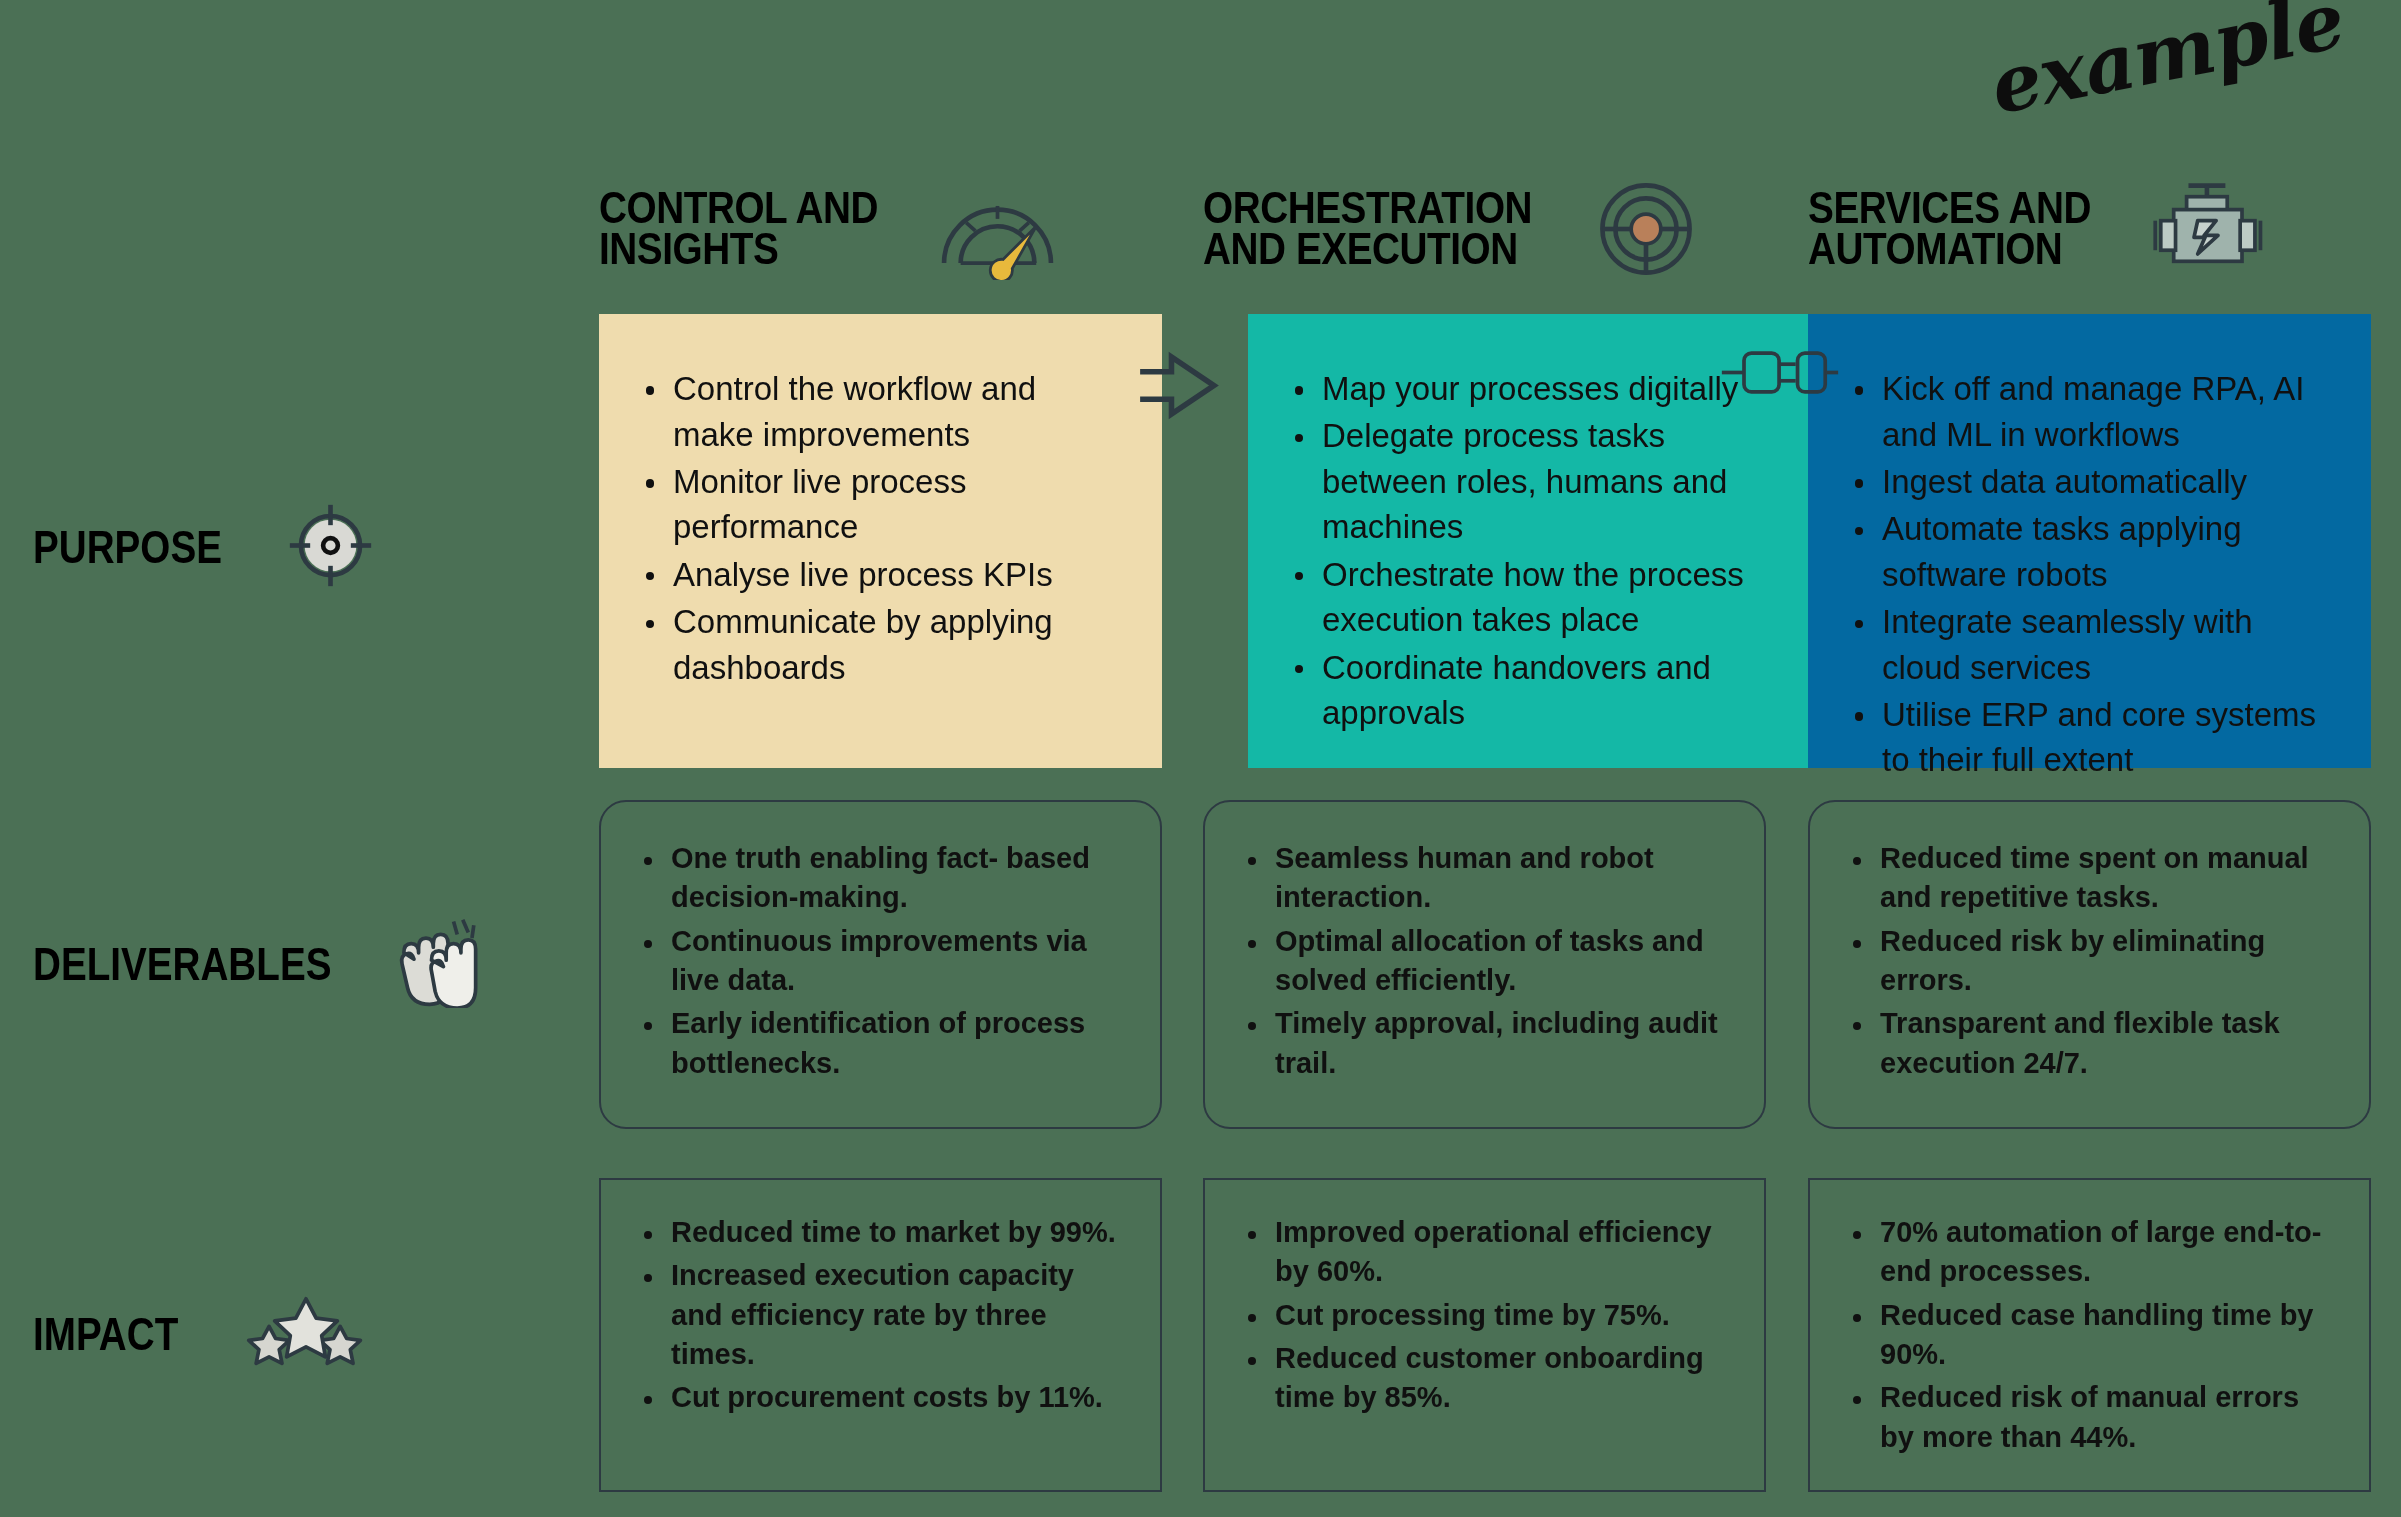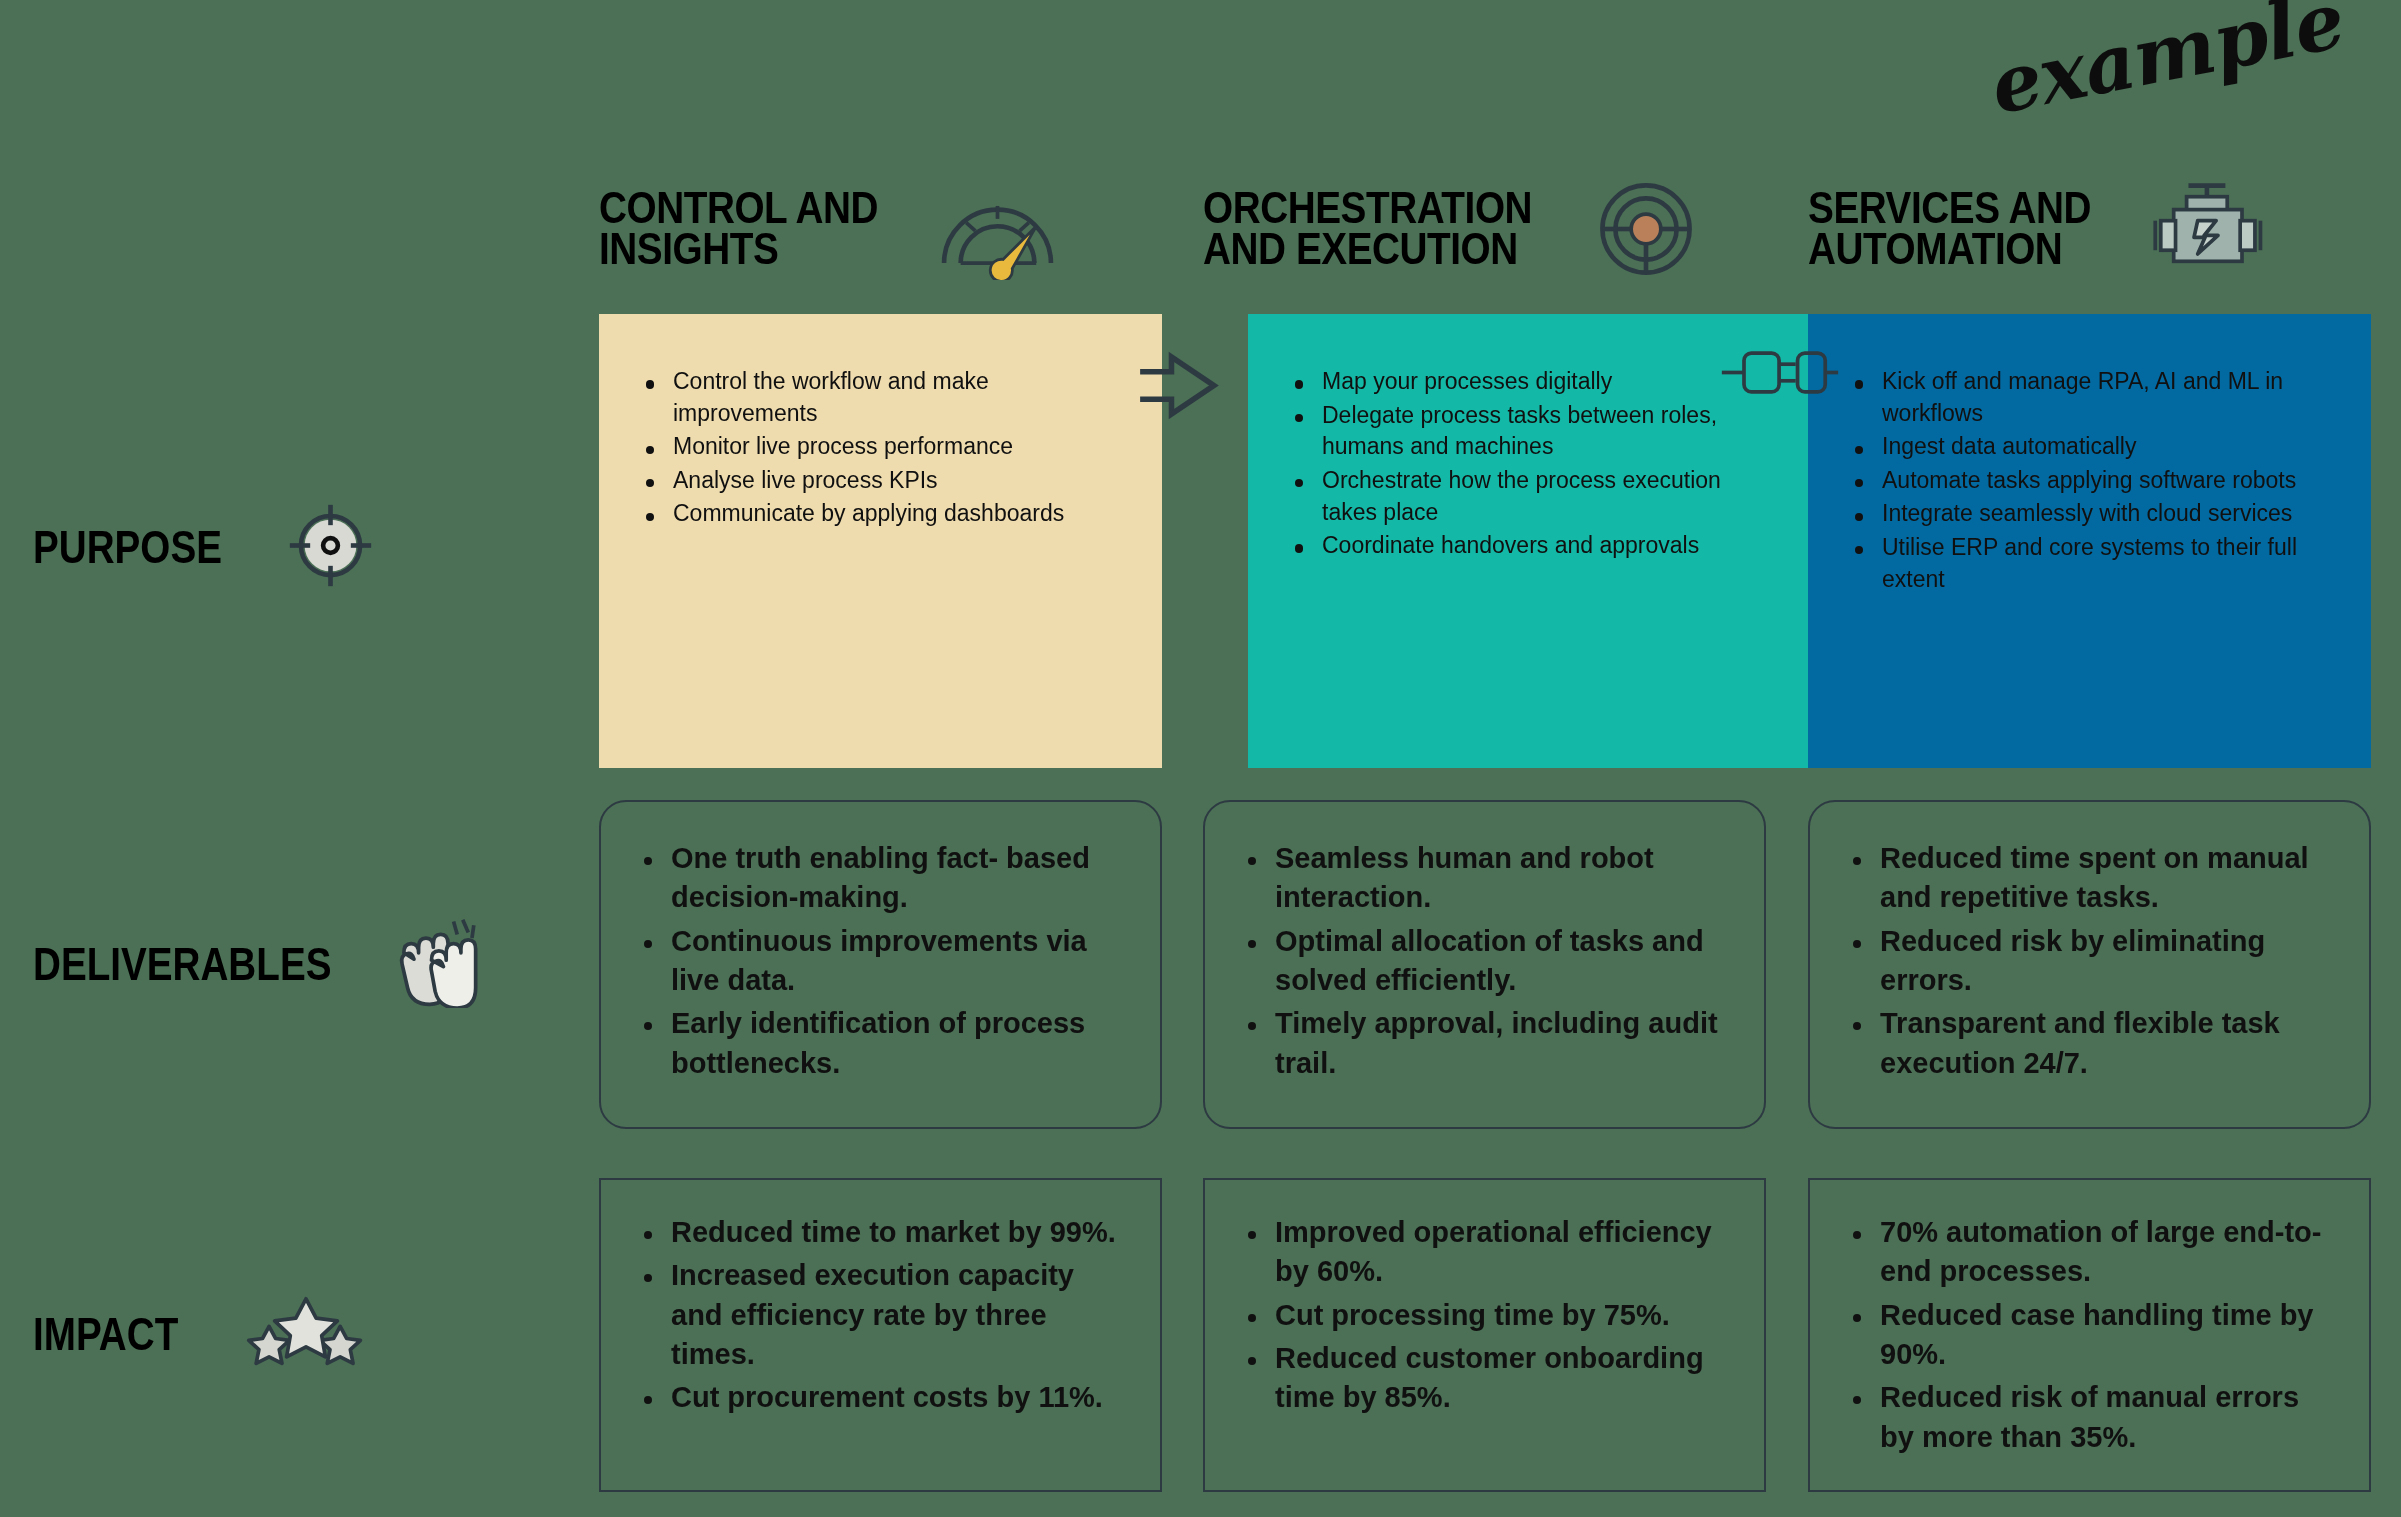--- a/index.html
+++ b/index.html
@@ -90,21 +90,21 @@
     content: "";
     position: absolute;
     left: 5.5px;
     top: 0.62em;
     width: 8.3px;
     height: 8.3px;
     border-radius: 50%;
     background: #101010;
   }
   .purpose-box ul.bullets li {
-    font-size: 23px;
+    font-size: 33px;
     line-height: 1.38;
     font-weight: 400;
   }
   .outline-box ul.bullets li {
     font-size: 29px;
     line-height: 1.36;
     font-weight: bold;
     margin-bottom: 3.7px;
   }
 
@@ -337,18 +337,18 @@
       <li>Improved operational efficiency by 60%.</li>
       <li>Cut processing time by 75%.</li>
       <li>Reduced customer onboarding time by 85%.</li>
     </ul>
   </div>
 
   <div class="outline-box impact-box col3">
     <ul class="bullets">
       <li>70% automation of large end-to-end processes.</li>
       <li>Reduced case handling time by 90%.</li>
-      <li>Reduced risk of manual errors by more than 35%.</li>
+      <li>Reduced risk of manual errors by more than 44%.</li>
     </ul>
   </div>
 
 </div>
 
 
 </body></html>

